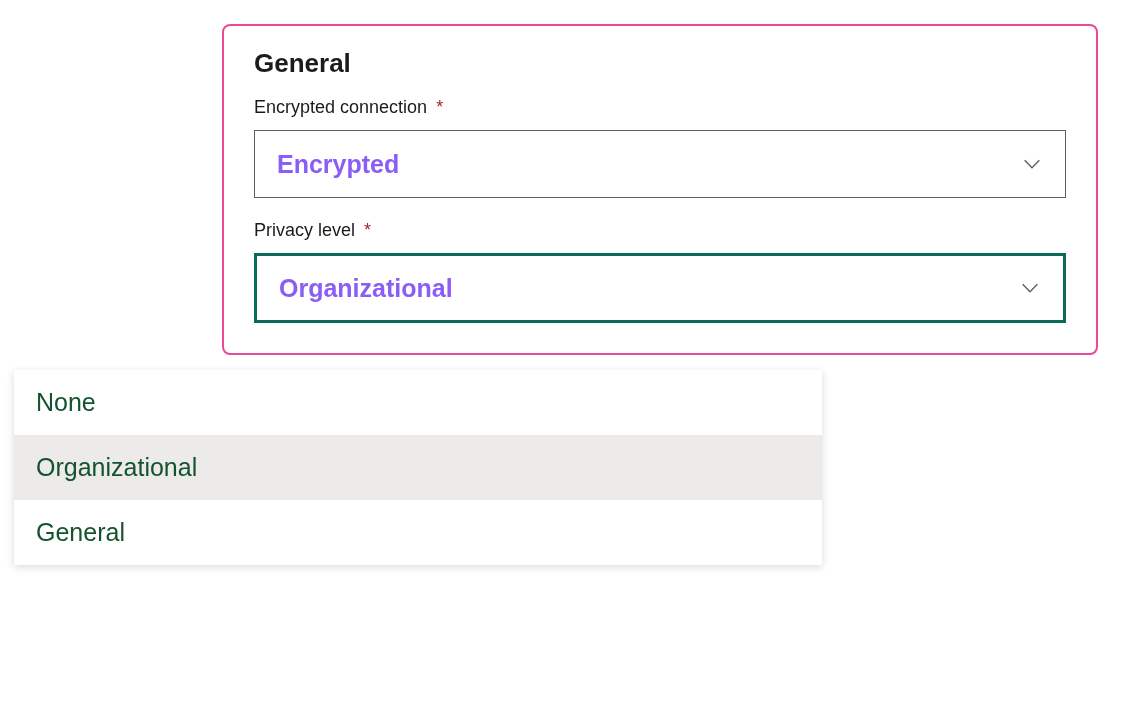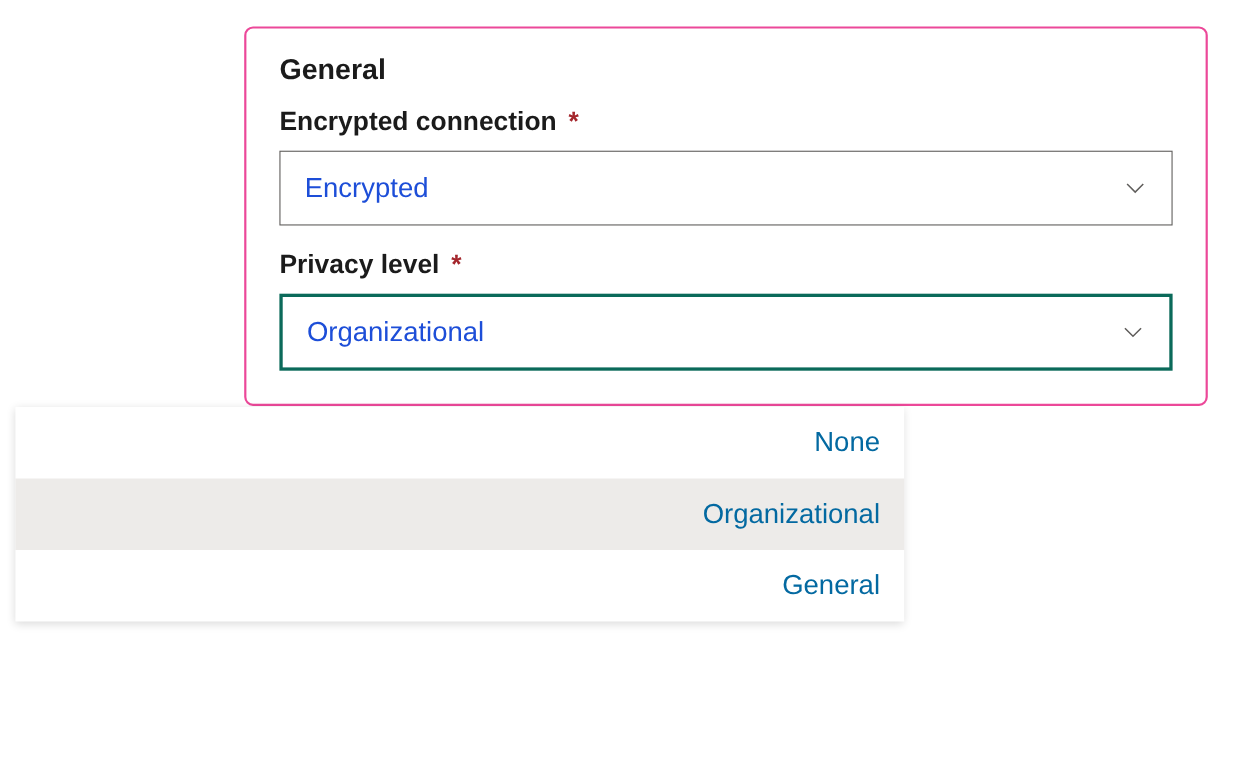--- a/index.html
+++ b/index.html
@@ -23,22 +23,22 @@
       border-radius: 8px;
       padding: 22px 30px 30px 30px;
     }
     .section-title {
       font-size: 26px;
       font-weight: 600;
       color: #1b1b1b;
       margin-bottom: 18px;
     }
     .field-label {
-      font-size: 24px;
-      font-weight: 700;
+      font-size: 18px;
+      font-weight: 400;
       color: #1b1b1b;
       margin-bottom: 12px;
     }
     .required {
       color: #a4262c;
       margin-left: 4px;
     }
     .select-box {
       width: 100%;
       height: 68px;
@@ -51,22 +51,22 @@
       cursor: pointer;
       margin-bottom: 22px;
     }
     .select-box.active {
       border: 3px solid #0b6a5a;
       height: 70px;
       margin-bottom: 0;
     }
     .select-value {
       font-size: 25px;
-      font-weight: 400;
-      color: #1d4ed8;
+      font-weight: 700;
+      color: #8b5cf6;
     }
     .chevron {
       width: 22px;
       height: 22px;
       flex-shrink: 0;
     }
     .chevron svg {
       width: 100%;
       height: 100%;
     }
@@ -75,23 +75,22 @@
       left: 14px;
       top: 370px;
       width: 808px;
       background: #ffffff;
       box-shadow: 0 2px 8px rgba(0,0,0,0.15);
       z-index: 10;
     }
     .dropdown-option {
       padding: 18px 22px;
       font-size: 25px;
-      color: #0369a1;
+      color: #14532d;
       cursor: pointer;
-      text-align: right;
     }
     .dropdown-option.selected {
       background: #edebe9;
     }
   </style>
 </head>
 <body>
 
 <div class="panel">
   <div class="section-title">General</div>

